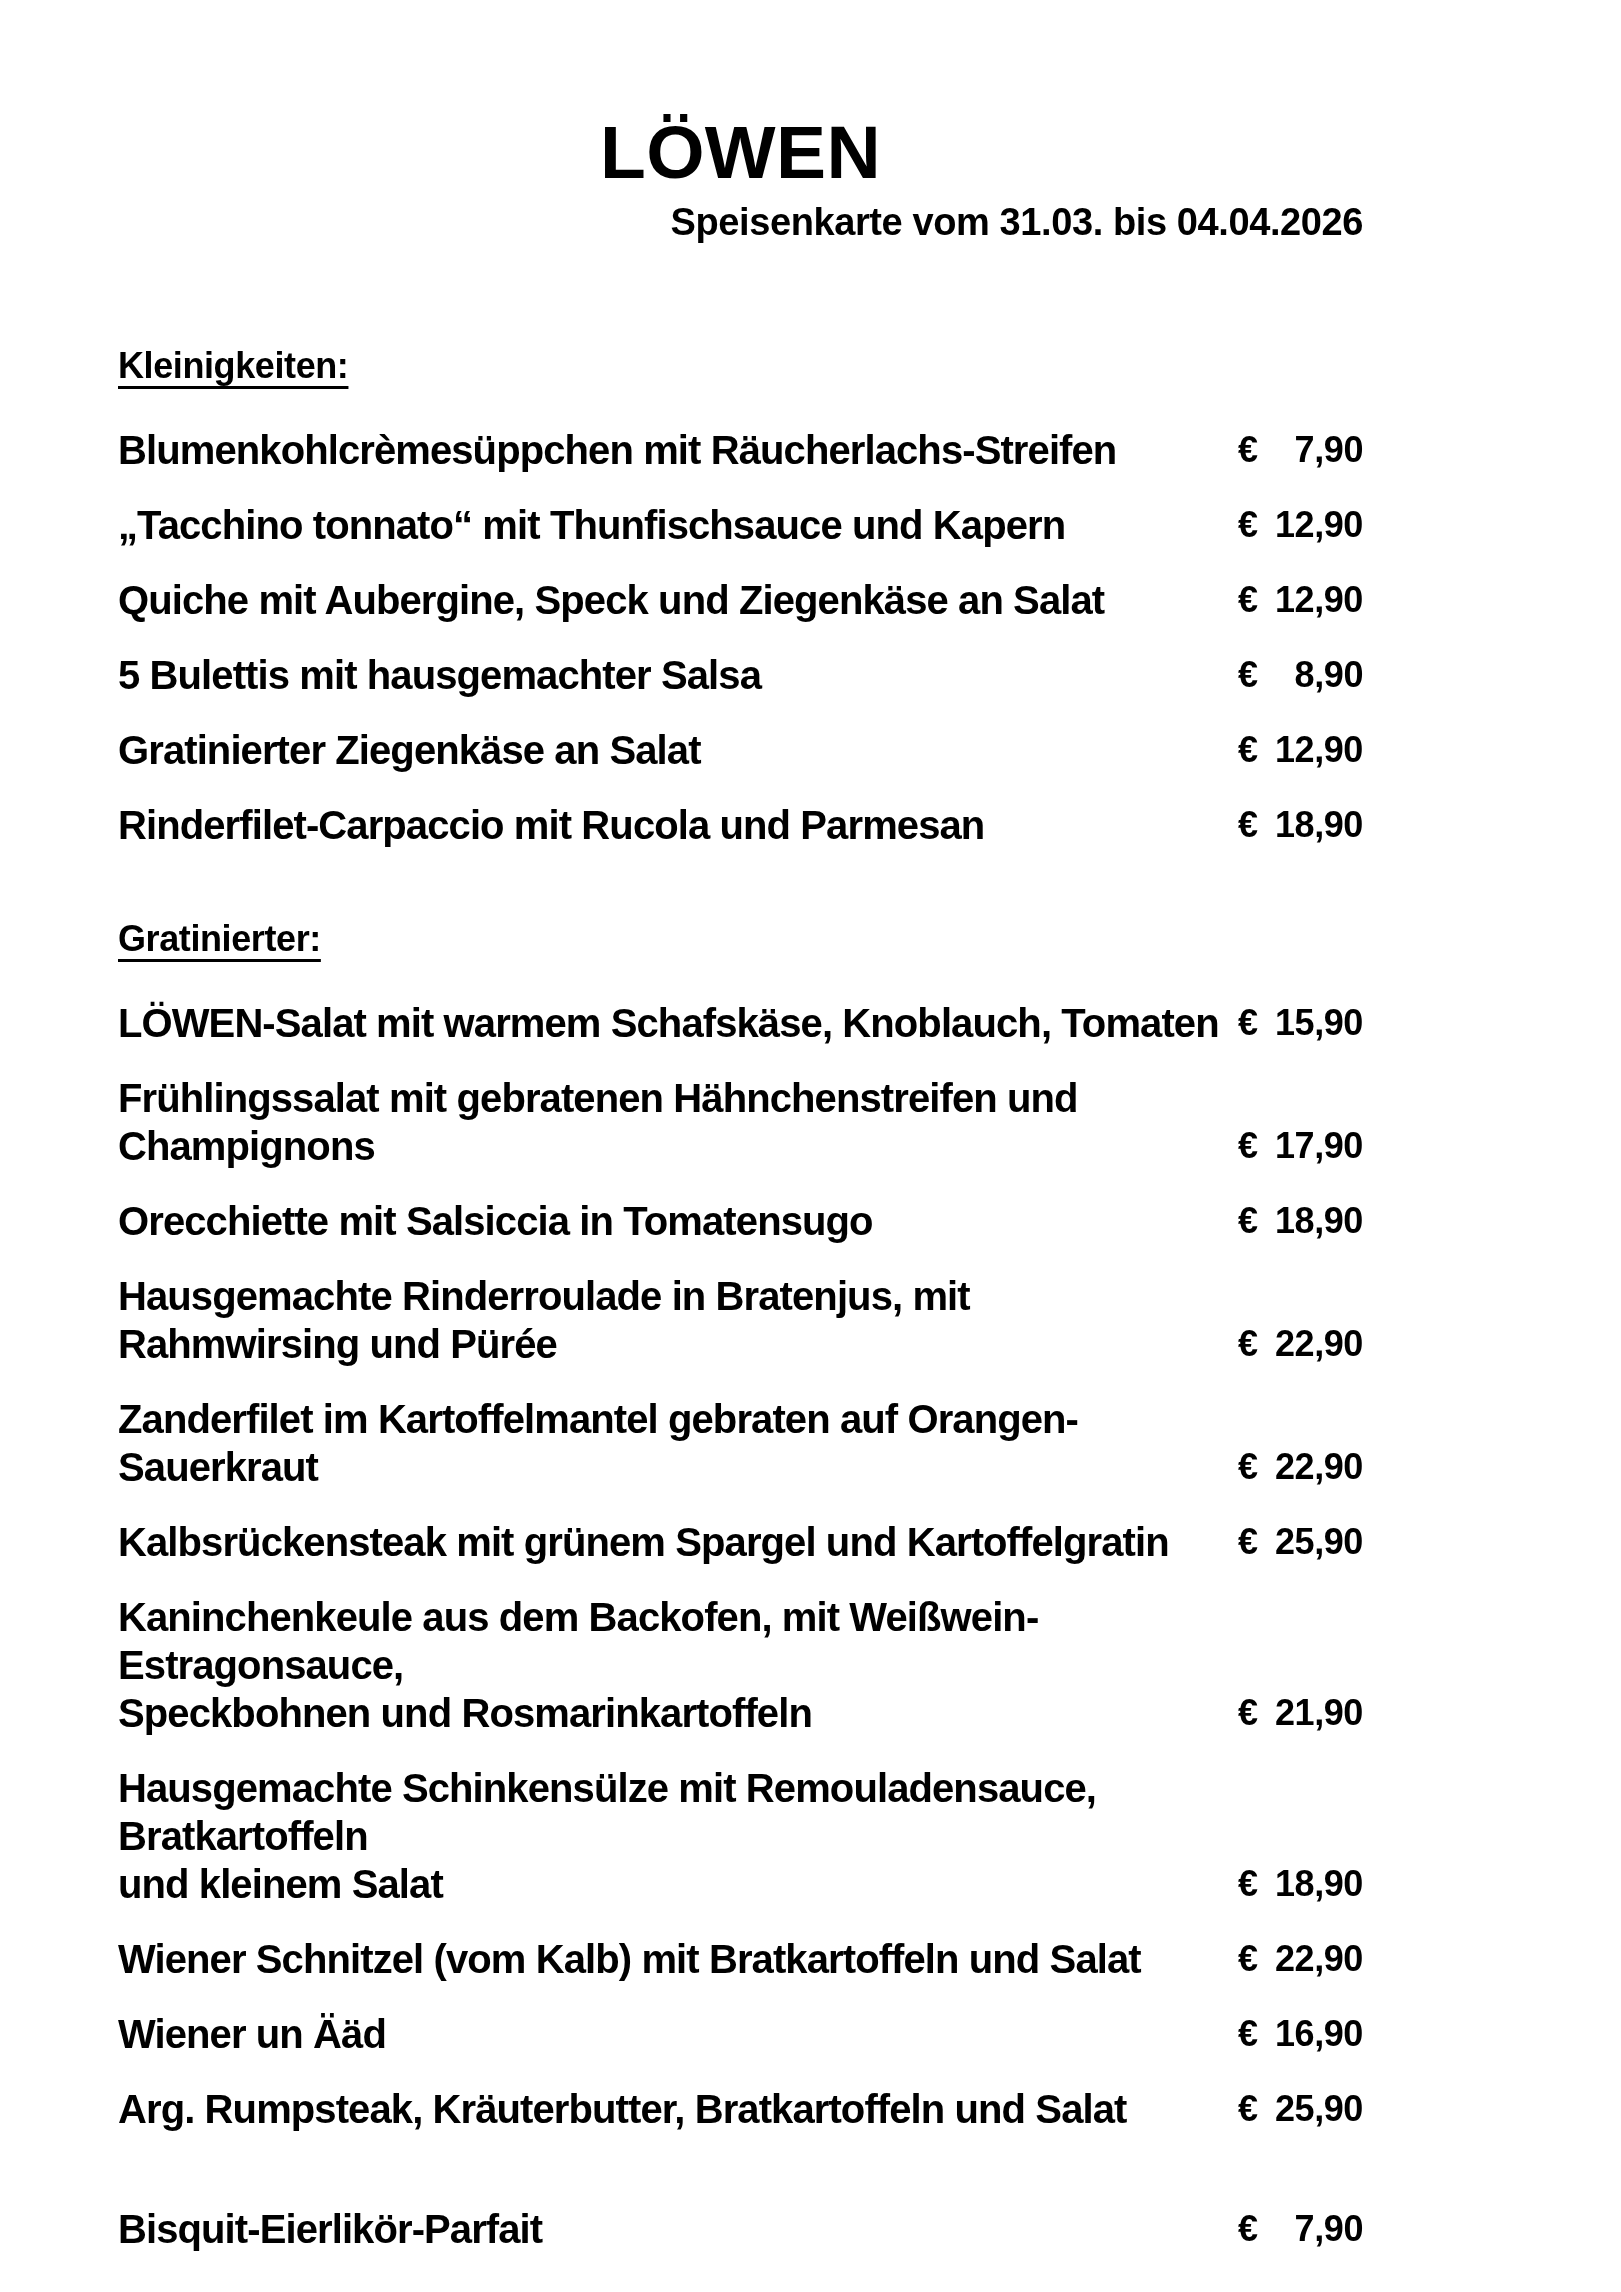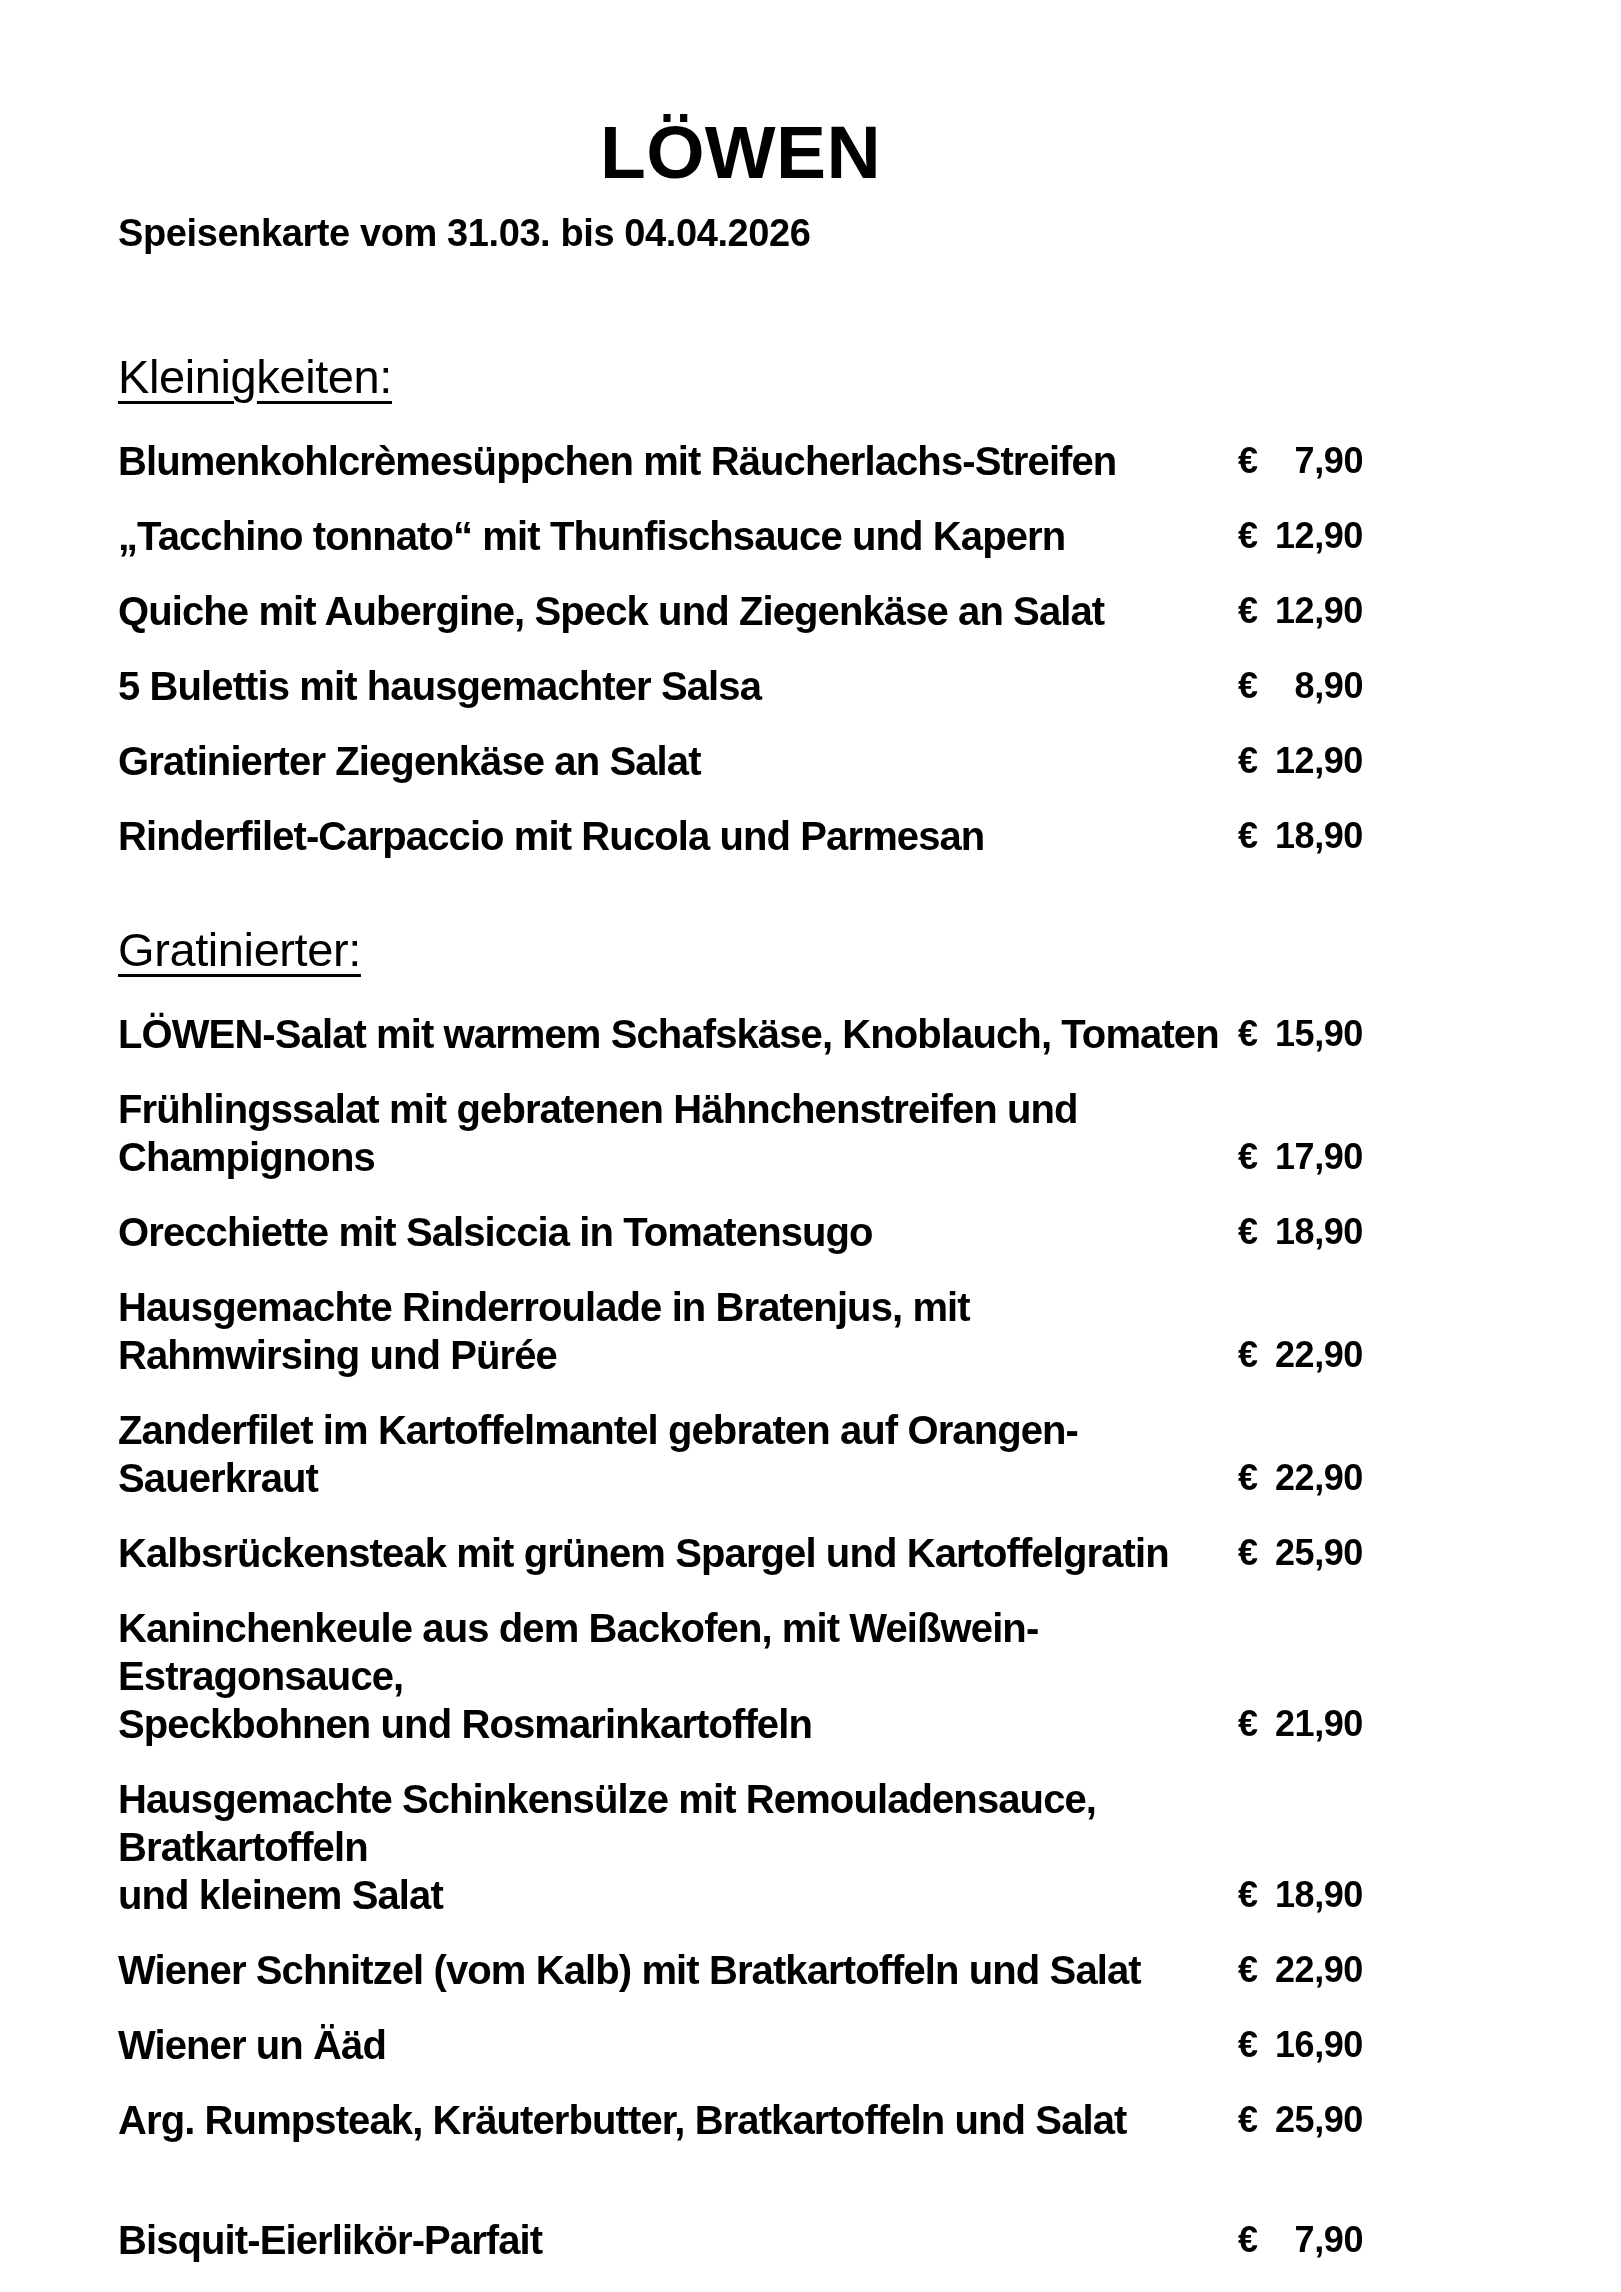--- a/index.html
+++ b/index.html
@@ -21,29 +21,29 @@
   .title {
     font-size: 75px;
     line-height: 1.0;
     text-align: center;
     letter-spacing: 0.4px;
     margin: 0;
   }
   .subtitle {
     font-size: 38px;
     line-height: 1.1;
-    text-align: left;
-    letter-spacing: -0.4px;
-    margin-top: 23px;
+    text-align: right;
+    letter-spacing: -0.4px;
+    margin-top: 12px;
   }
   section.menu-section { display: block; }
   h2.section-heading {
-    font-size: 47px;
+    font-size: 36px;
     line-height: 43px;
-    font-weight: 400;
+    font-weight: 700;
     margin: 100px 0 39px 0;
     text-decoration: underline;
     text-decoration-thickness: 2.7px;
     text-underline-offset: 8px;
     letter-spacing: -0.4px;
   }
   section.menu-section + section.menu-section h2.section-heading {
     margin-top: 68px;
   }
   .row {

